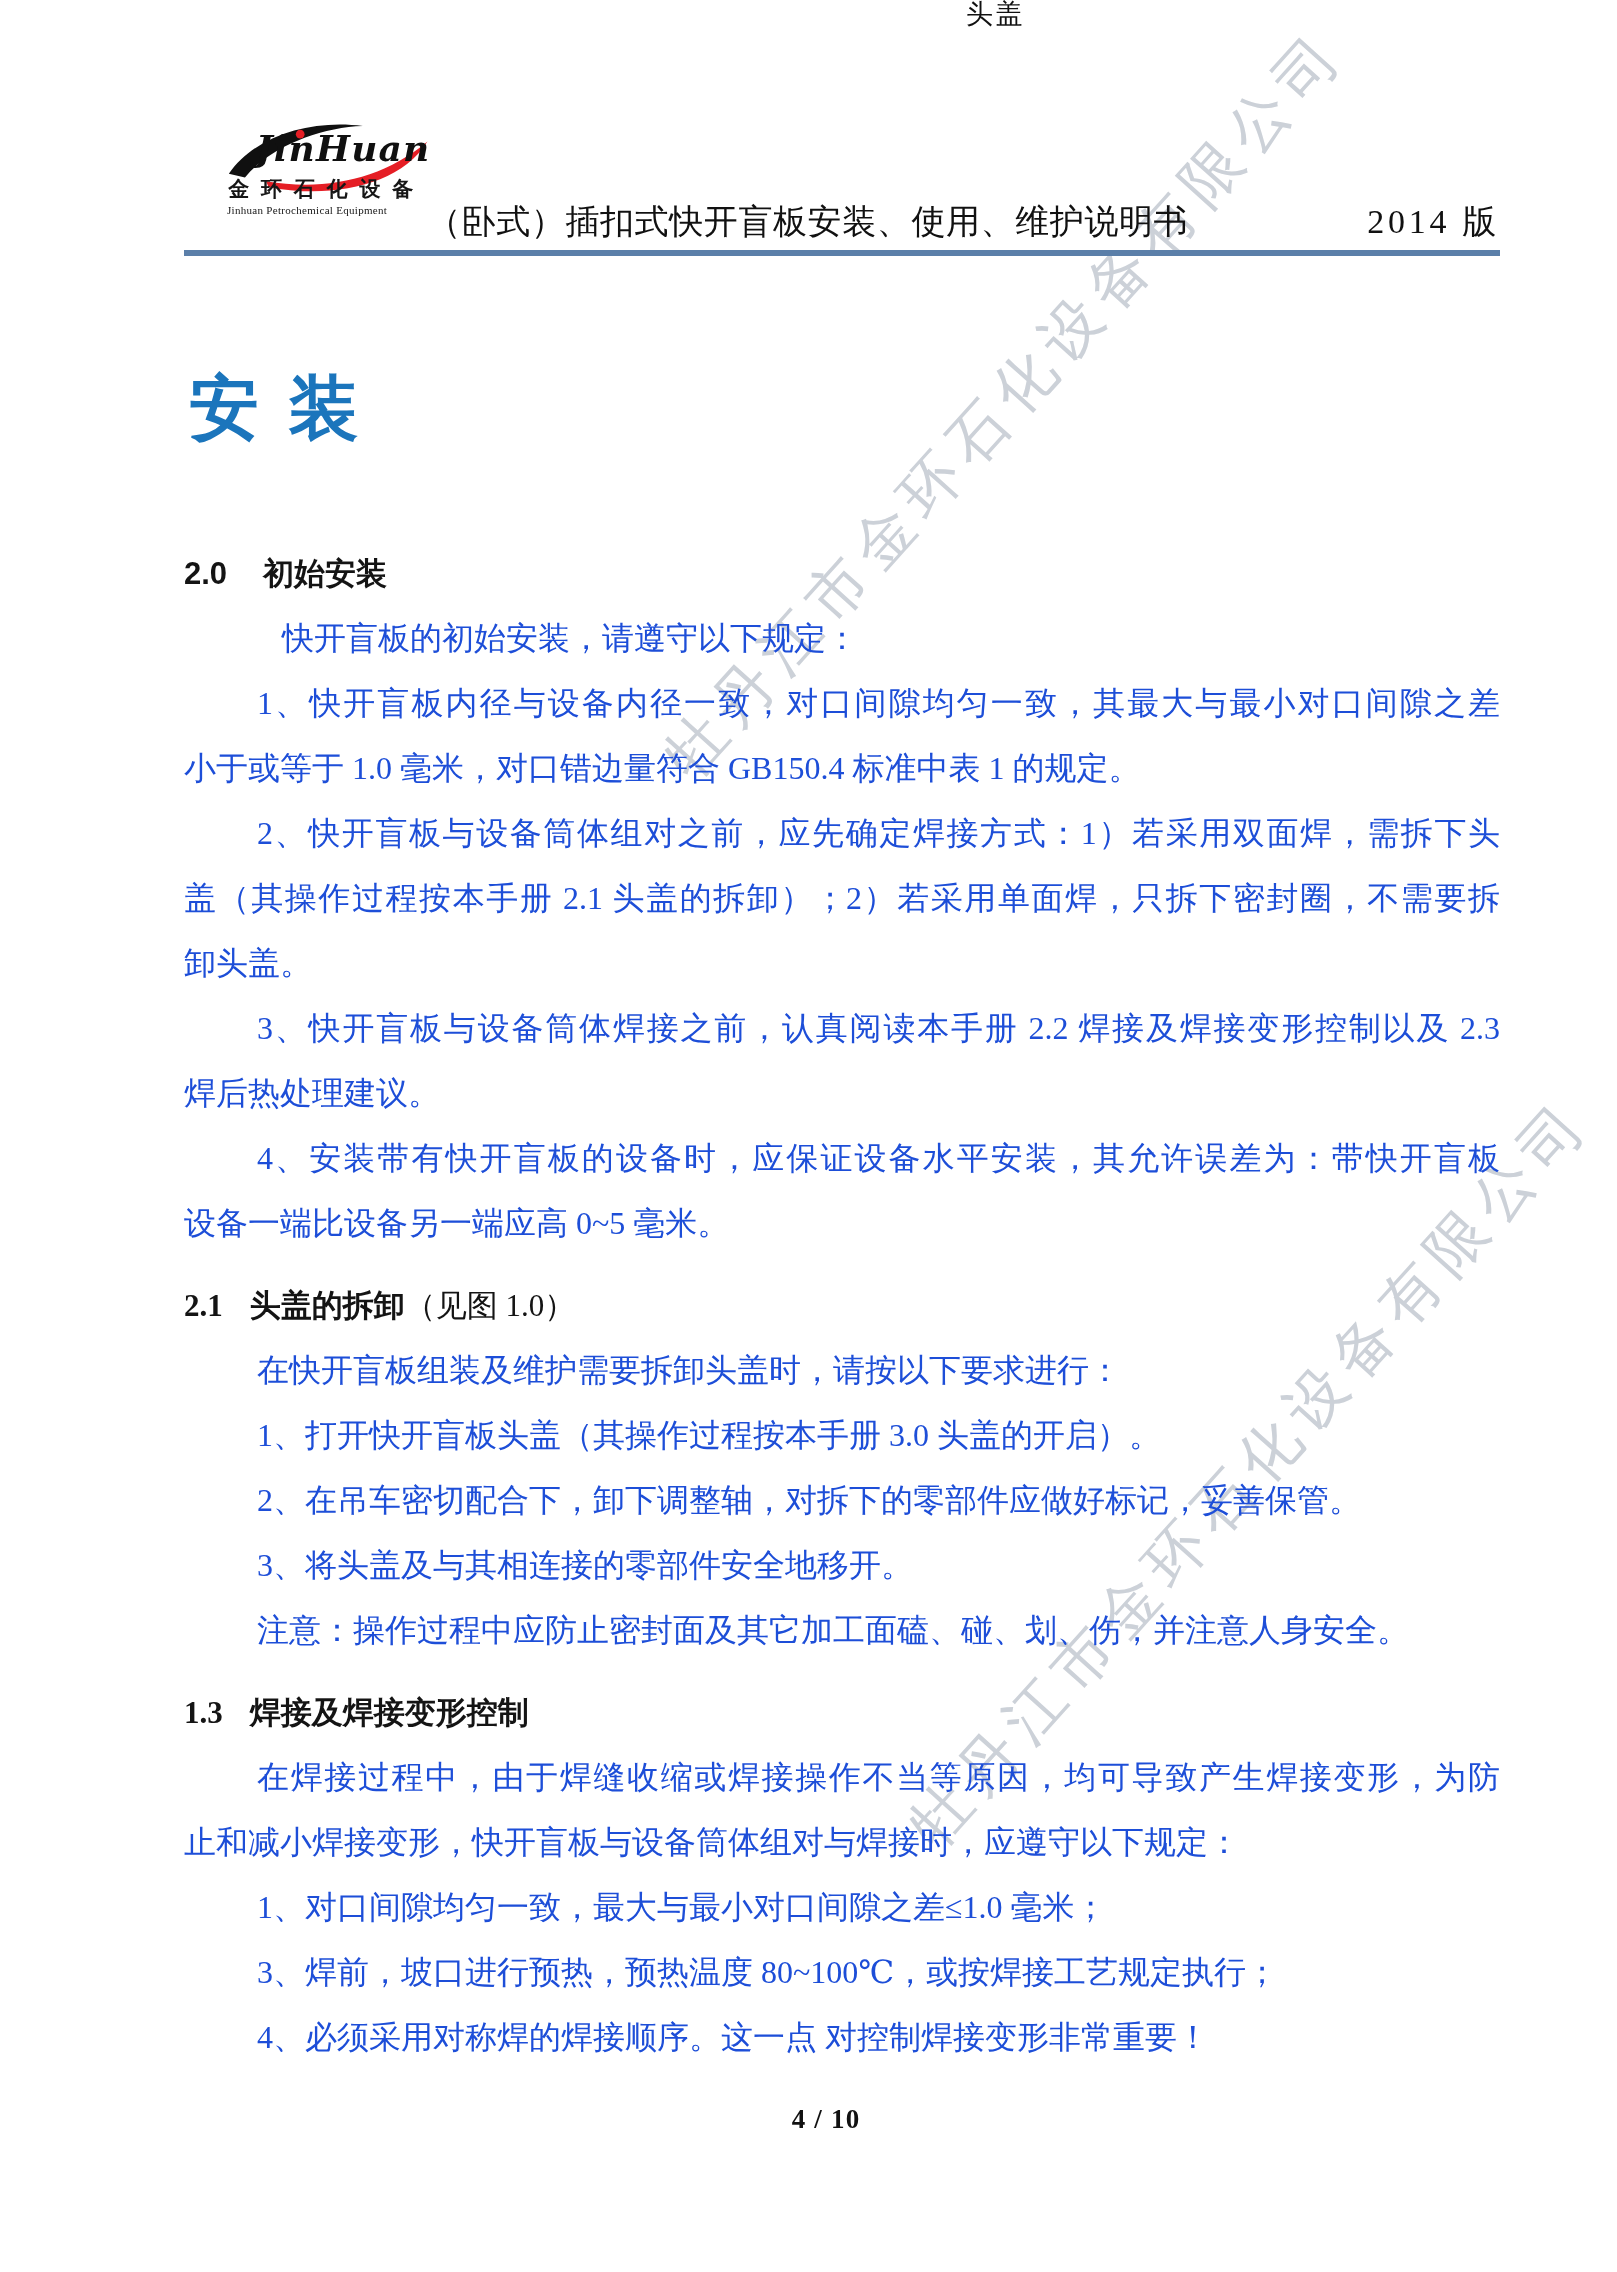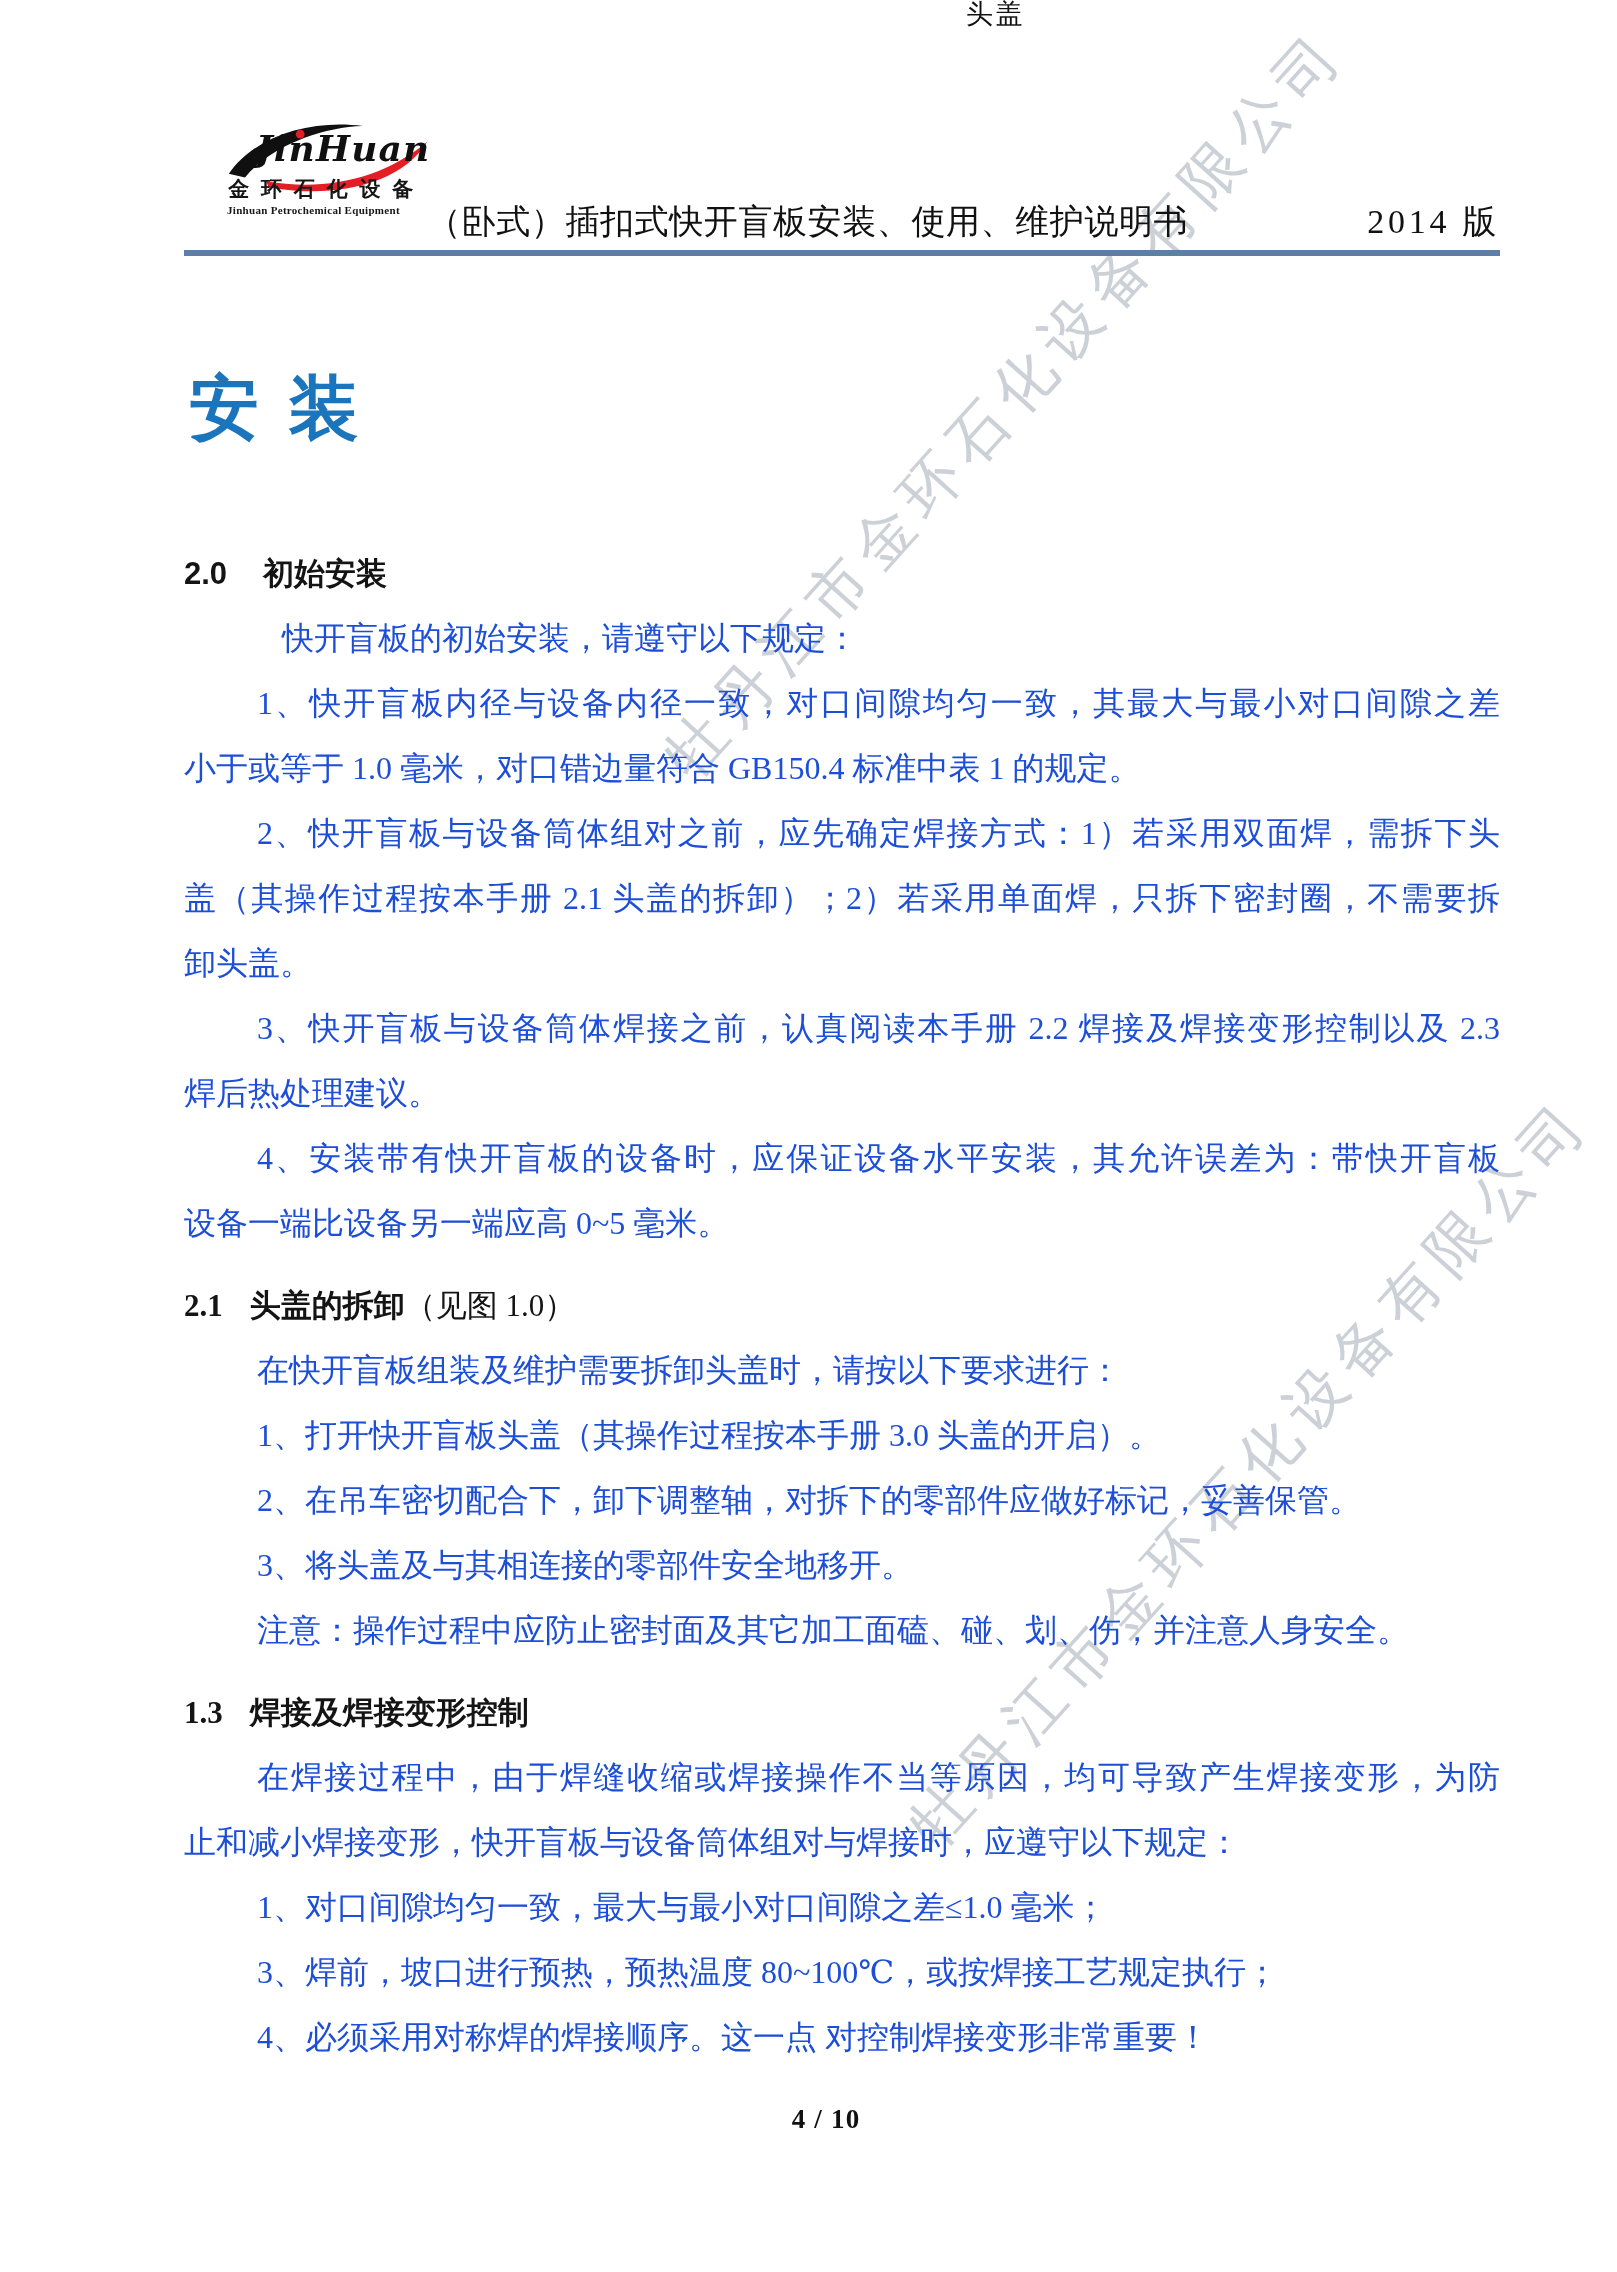--- a/index.html
+++ b/index.html
@@ -49,21 +49,21 @@
   }
   .logo-cn{
     position:absolute;left:3.7px;top:57px;width:205px;
     font-family:"Liberation Sans","DejaVu Sans",sans-serif;
     font-weight:bold;font-size:21px;letter-spacing:11.8px;color:#161616;
     white-space:nowrap;
   }
   .logo-en{
     position:absolute;left:2.5px;top:86px;width:211px;
     font-family:"Liberation Serif","DejaVu Serif",serif;
-    font-weight:bold;font-size:11px;letter-spacing:0.3px;color:#161616;
+    font-weight:normal;font-size:11px;letter-spacing:0.3px;color:#161616;
     white-space:nowrap;
   }
   .doc-title{
     position:absolute;left:243px;bottom:5px;
     font-size:34px;letter-spacing:0.6px;
   }
   .doc-edition{
     position:absolute;right:0;bottom:5px;
     font-size:34px;letter-spacing:3.7px;text-align:right;
   }

